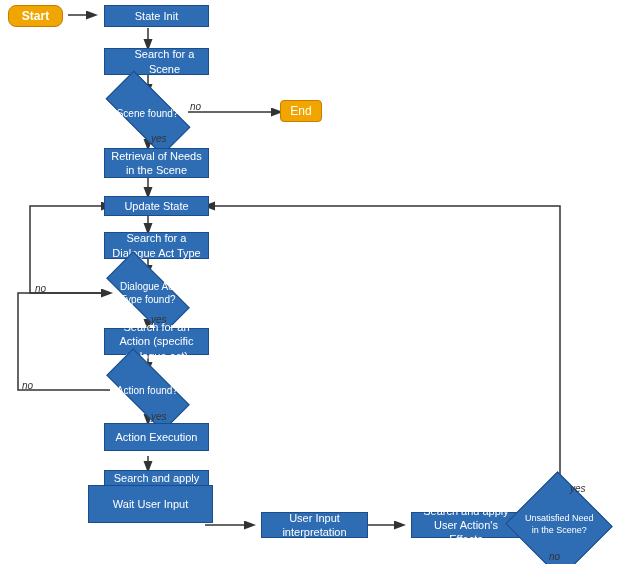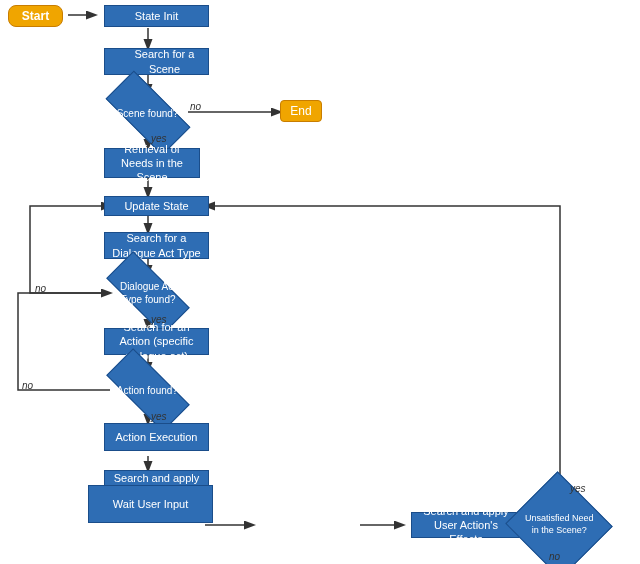--- a/index.html
+++ b/index.html
@@ -159,21 +159,21 @@
   </div>
 
   <div class="diamond" style="left:108px; top:93px; width:80px; height:40px;">
     <span class="diamond-label">Scene found?</span>
   </div>
 
   <div class="end-box" style="left:280px; top:100px; width:42px; height:22px;">
     <span>End</span>
   </div>
 
-  <div class="box" style="left:96px; top:148px; width:96px; height:30px;">
+  <div class="box" style="left:96px; top:148px; width:105px; height:30px;">
     <span>Retrieval of Needs in the Scene</span>
   </div>
 
   <div class="box" style="left:96px; top:196px; width:105px; height:20px;">
     <span>Update State</span>
   </div>
 
   <div class="box" style="left:96px; top:232px; width:105px; height:27px;">
     <span>Search for a Dialogue Act Type</span>
   </div>
@@ -195,20 +195,23 @@
   </div>
 
   <div class="box" style="left:96px; top:470px; width:105px; height:30px;">
     <span>Search and apply Action's Effects</span>
   </div>
 
   <div class="box" style="left:80px; top:485px; width:125px; height:38px;">
     <span>Wait User Input</span>
   </div>
 
+  <div class="box" style="left:253px; top:512px; width:107px; height:26px;">
+    <span>User Input interpretation</span>
+  </div>
 
   <div class="box" style="left:403px; top:512px; width:110px; height:26px;">
     <span>Search and apply User Action's Effects</span>
   </div>
 
   <div class="diamond" style="left:520px; top:488px; width:78px; height:74px;">
     <span class="diamond-label" style="font-size:9px;">Unsatisfied Need in the Scene?</span>
   </div>
 
   <div class="label-text" style="left:190px; top:101px;">no</div>

